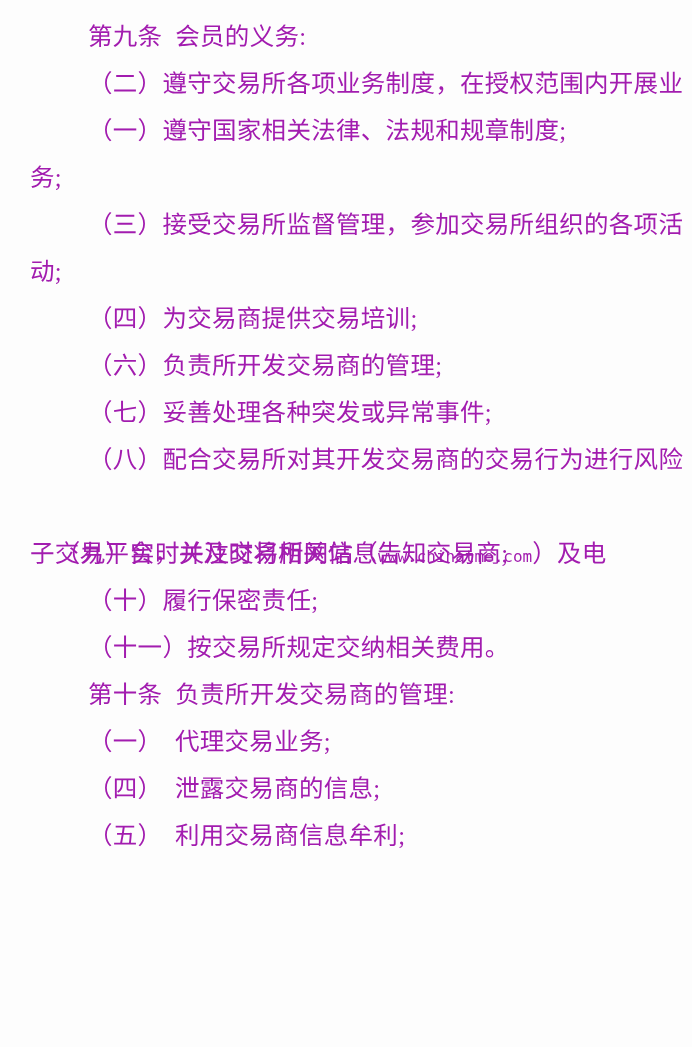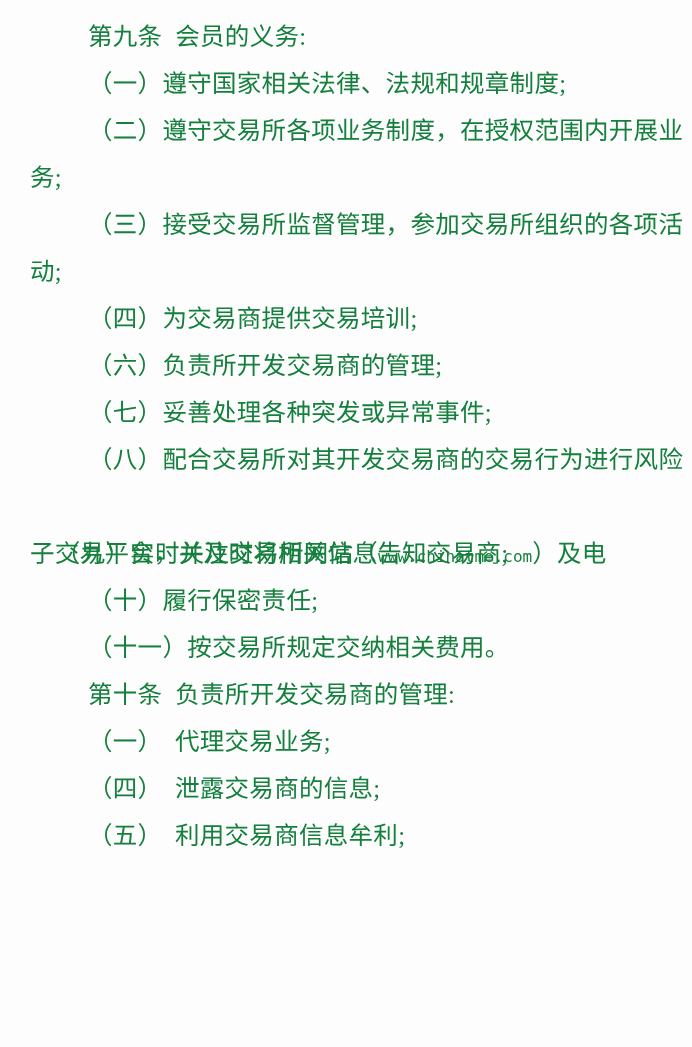--- a/index.html
+++ b/index.html
@@ -12,21 +12,21 @@
     background: #fdfdfd;
     overflow: hidden;
   }
   .page {
     position: relative;
     box-sizing: border-box;
     width: 692px;
     height: 1047px;
     padding: 13px 0 0 30px;
     background: #fdfdfd;
-    color: #15803d;
+    color: #a21caf;
     font-family: "Liberation Serif", "DejaVu Serif", serif;
     font-size: 24.5px;
     line-height: 47px;
     letter-spacing: 0.3px;
   }
   .line {
     white-space: pre;   
     height: 47px;
     text-indent: 0;
   }
@@ -37,22 +37,22 @@
     font-family: "DejaVu Sans Mono", "Liberation Mono", monospace;
     font-size: 16px;
     letter-spacing: 0;
   }
 </style>
 </head>
 <body>
 
 <div class="page">
   <div class="line indent">第九条  会员的义务:</div>
+  <div class="line indent">（二）遵守交易所各项业务制度，在授权范围内开展业</div>
   <div class="line indent">（一）遵守国家相关法律、法规和规章制度;</div>
-  <div class="line indent">（二）遵守交易所各项业务制度，在授权范围内开展业</div>
   <div class="line">务;</div>
   <div class="line indent">（三）接受交易所监督管理，参加交易所组织的各项活</div>
   <div class="line">动;</div>
   <div class="line indent">（四）为交易商提供交易培训;</div>
   <div class="line indent">（六）负责所开发交易商的管理;</div>
   <div class="line indent">（七）妥善处理各种突发或异常事件;</div>
   <div class="line indent">（八）配合交易所对其开发交易商的交易行为进行风险</div>
   <div class="line indent">
     <span>（九）实时关注交易所网站（</span><span class="url">www.chinatme.com</span><span>）及电</span>
   </div>

